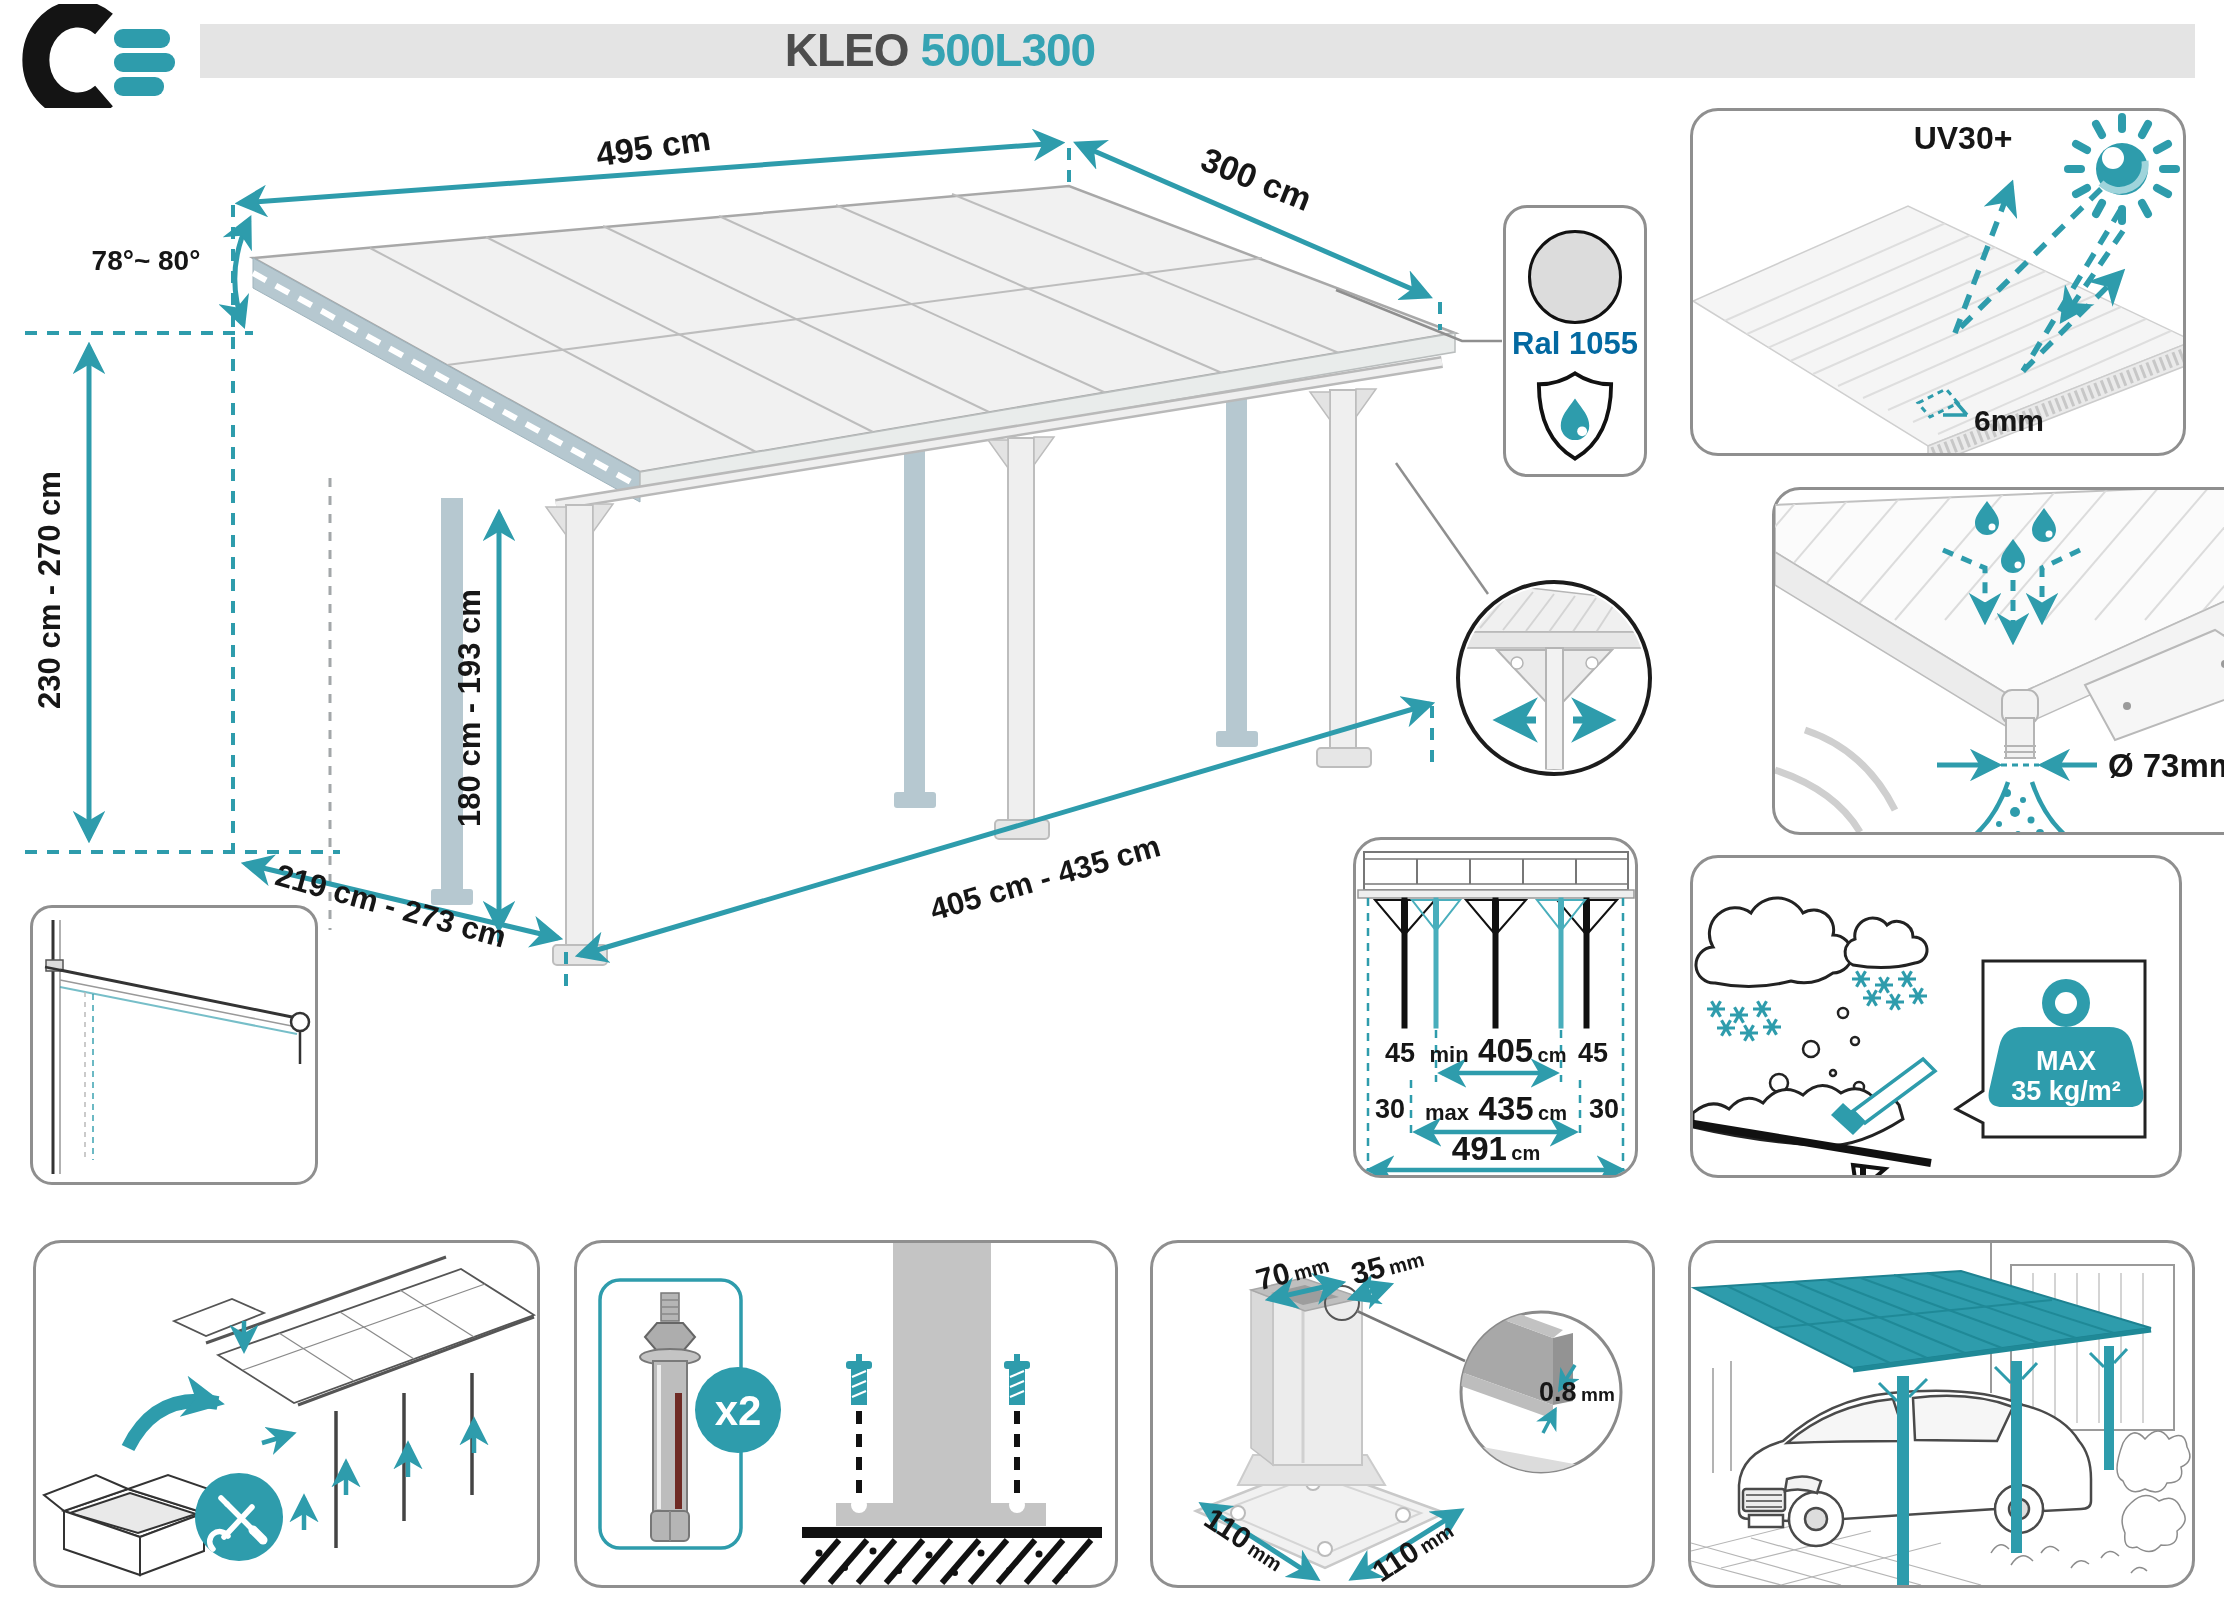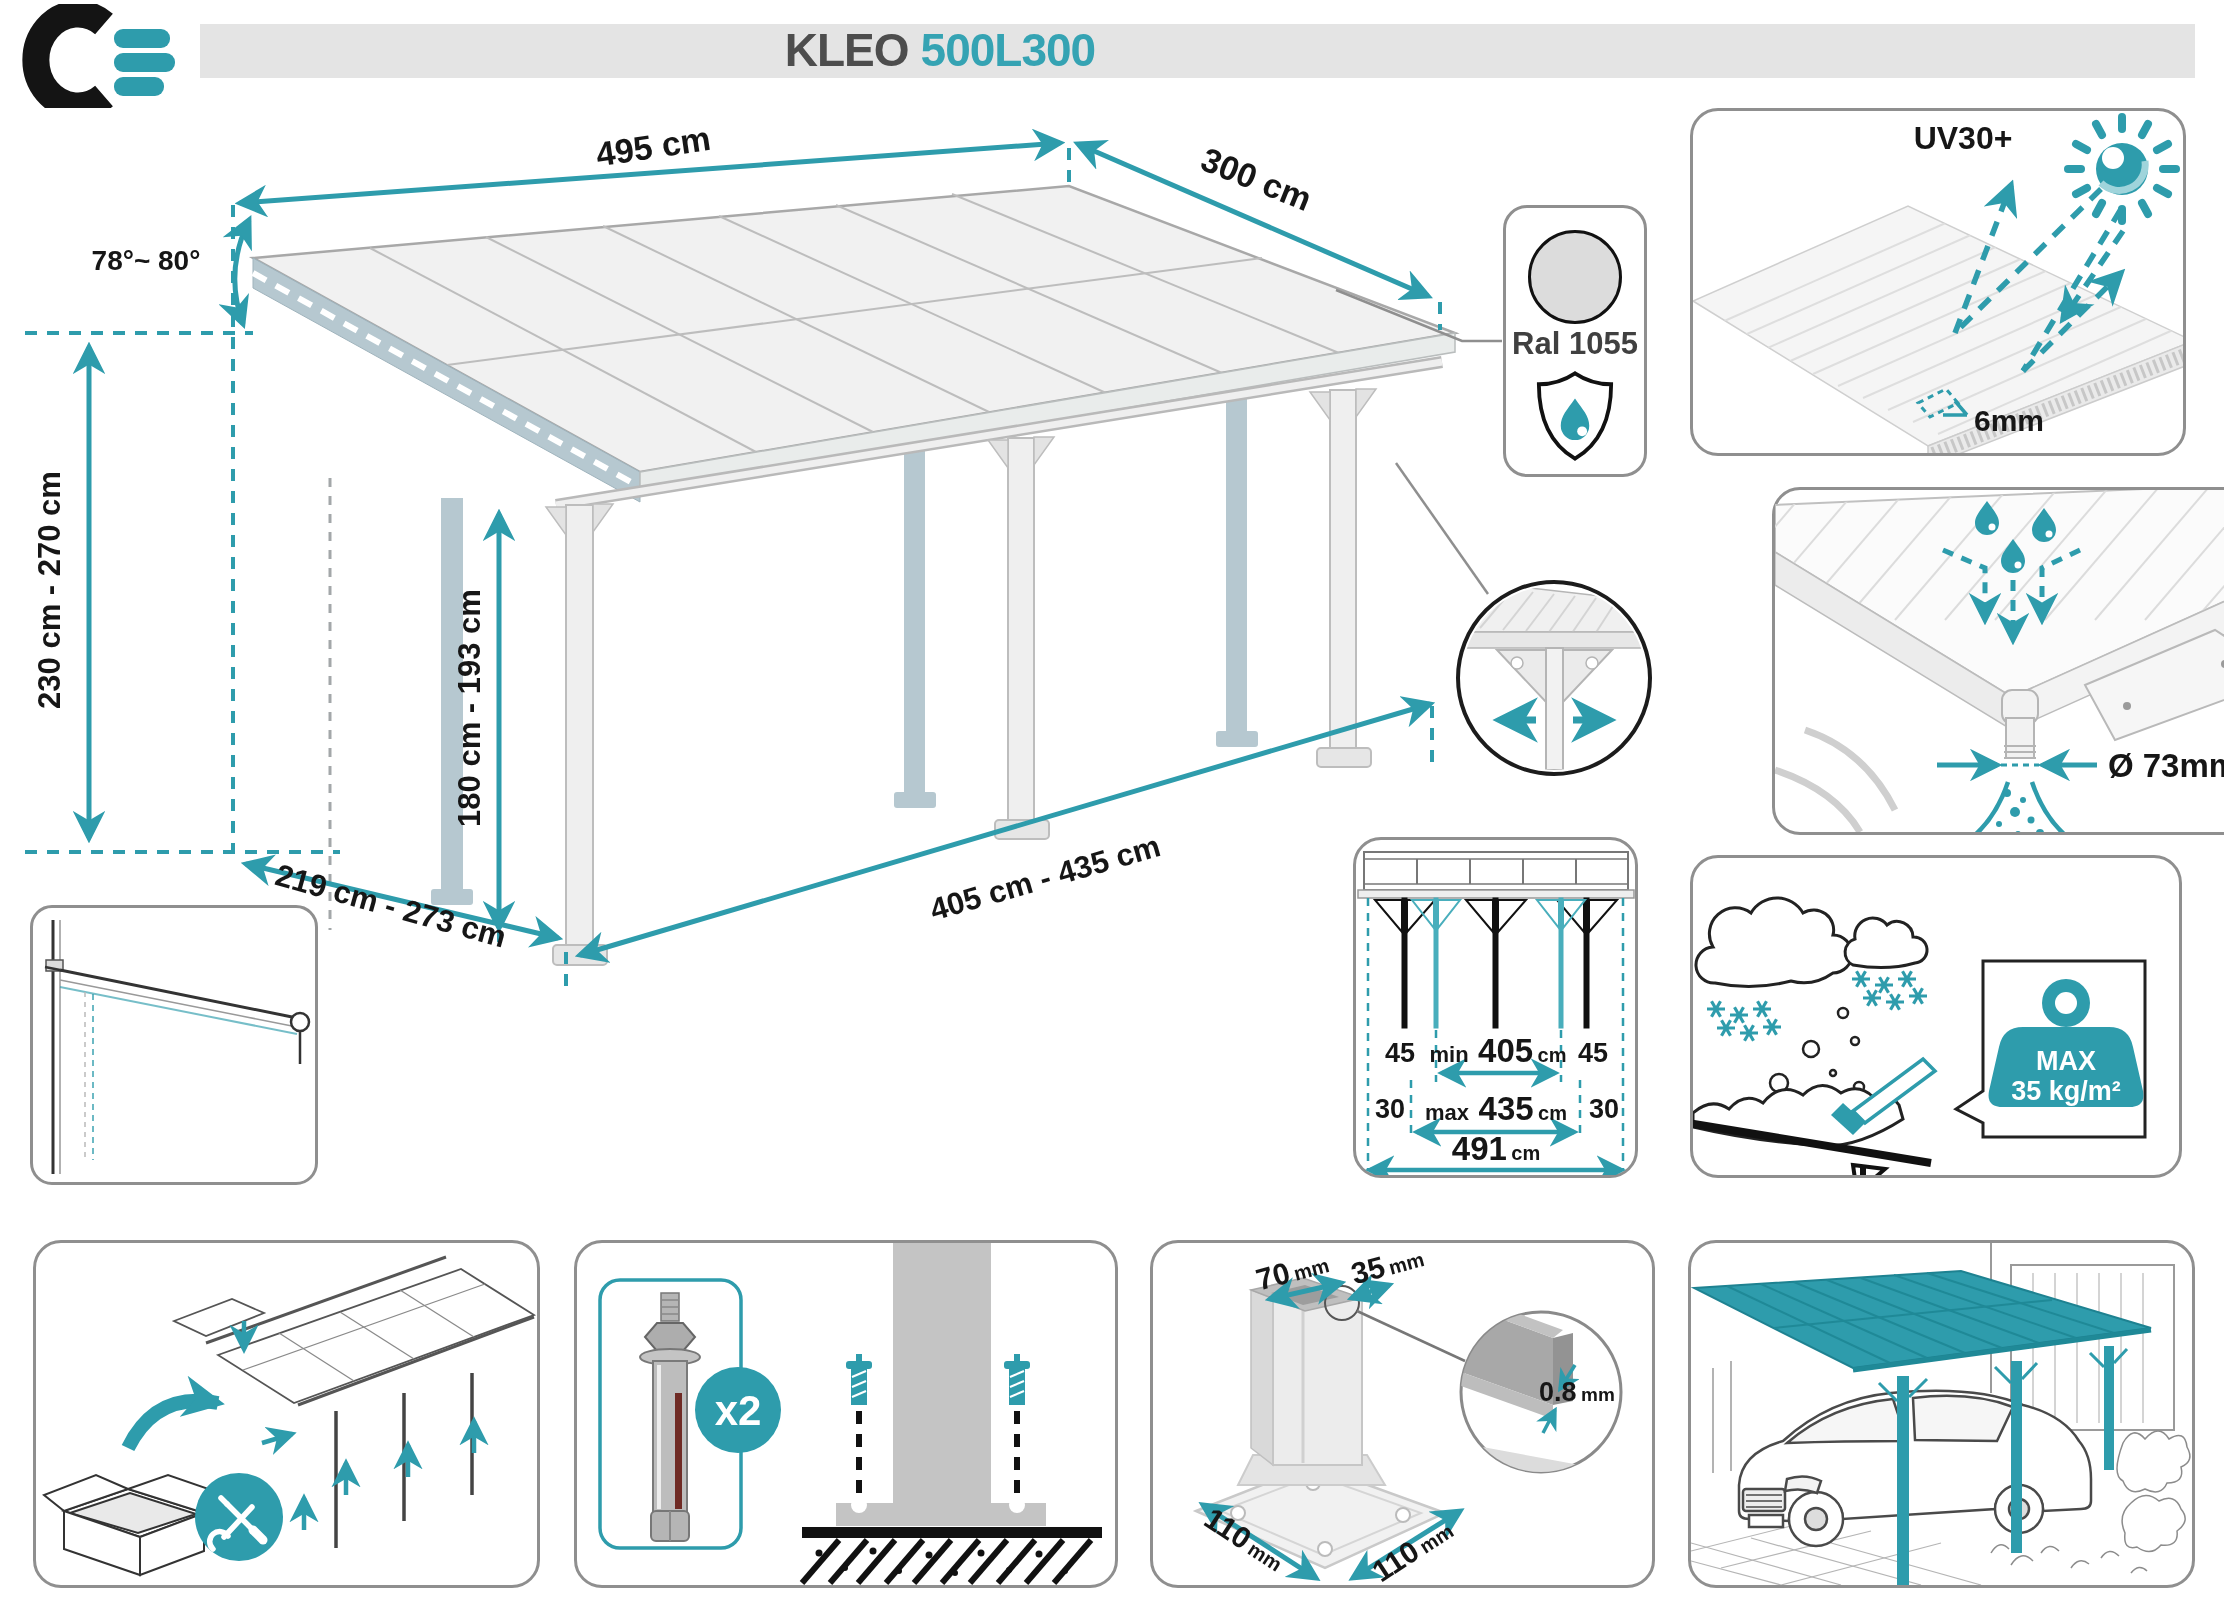--- a/index.html
+++ b/index.html
@@ -10,21 +10,21 @@
   .titlebar{position:absolute;left:200px;top:24px;width:1995px;height:54px;background:#e4e4e4;}
   .title{position:absolute;left:940px;top:50px;transform:translate(-50%,-50%);
          font-size:46px;font-weight:bold;letter-spacing:-1px;white-space:nowrap;}
   .title .t1{color:#4d4d4d;}
   .title .t2{color:#35a3b3;margin-left:12px;}
   svg text{font-family:"Liberation Sans",sans-serif;}
   .dt{font-weight:bold;fill:#161616;text-anchor:middle;}
   .wt{font-weight:bold;fill:#ffffff;text-anchor:middle;}
   .ral-box{display:flex;flex-direction:column;align-items:center;}
   .ral-circle{width:88px;height:88px;border-radius:50%;background:#dcdcdc;border:3px solid #111;margin-top:22px;}
-  .ral-label{font-size:31px;font-weight:bold;color:#404040;margin-top:2px;}
+  .ral-label{font-size:31px;font-weight:bold;color:#0369a1;margin-top:2px;}
 </style>
 </head>
 <body>
 
 <div class="page">
 
   <div class="titlebar"></div>
   <div class="title">
     <span class="t1">KLEO</span><span class="t2">500L300</span>
   </div>

